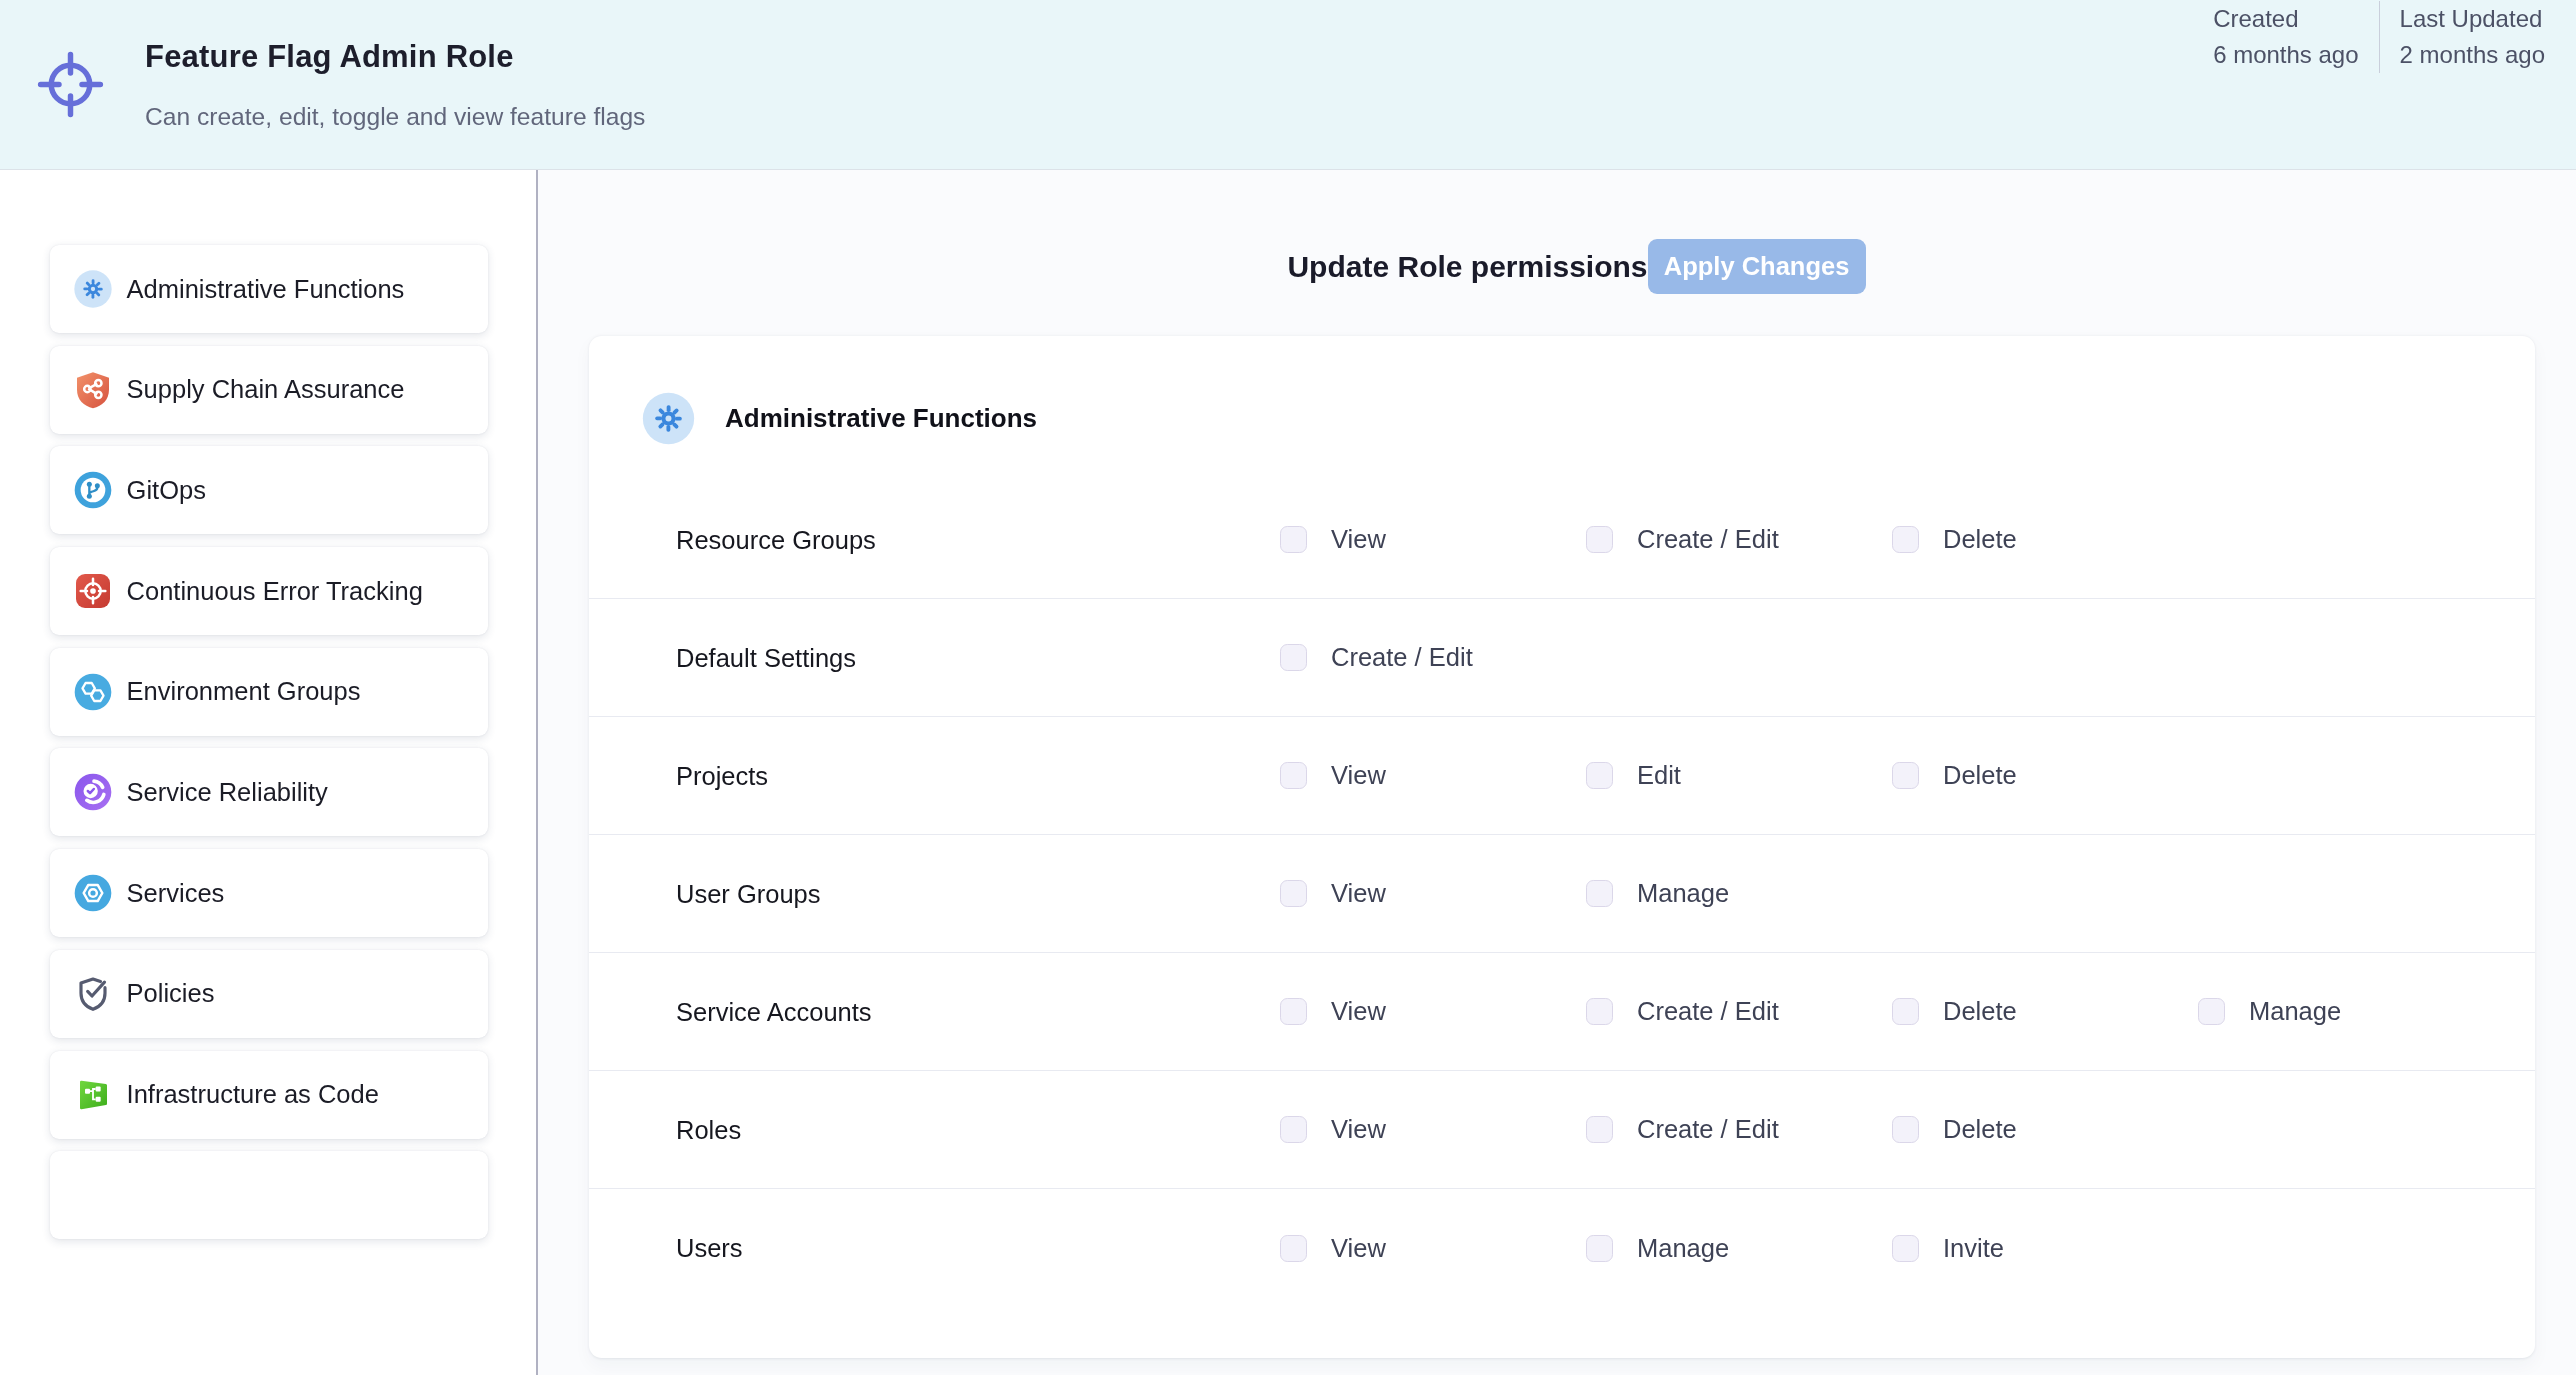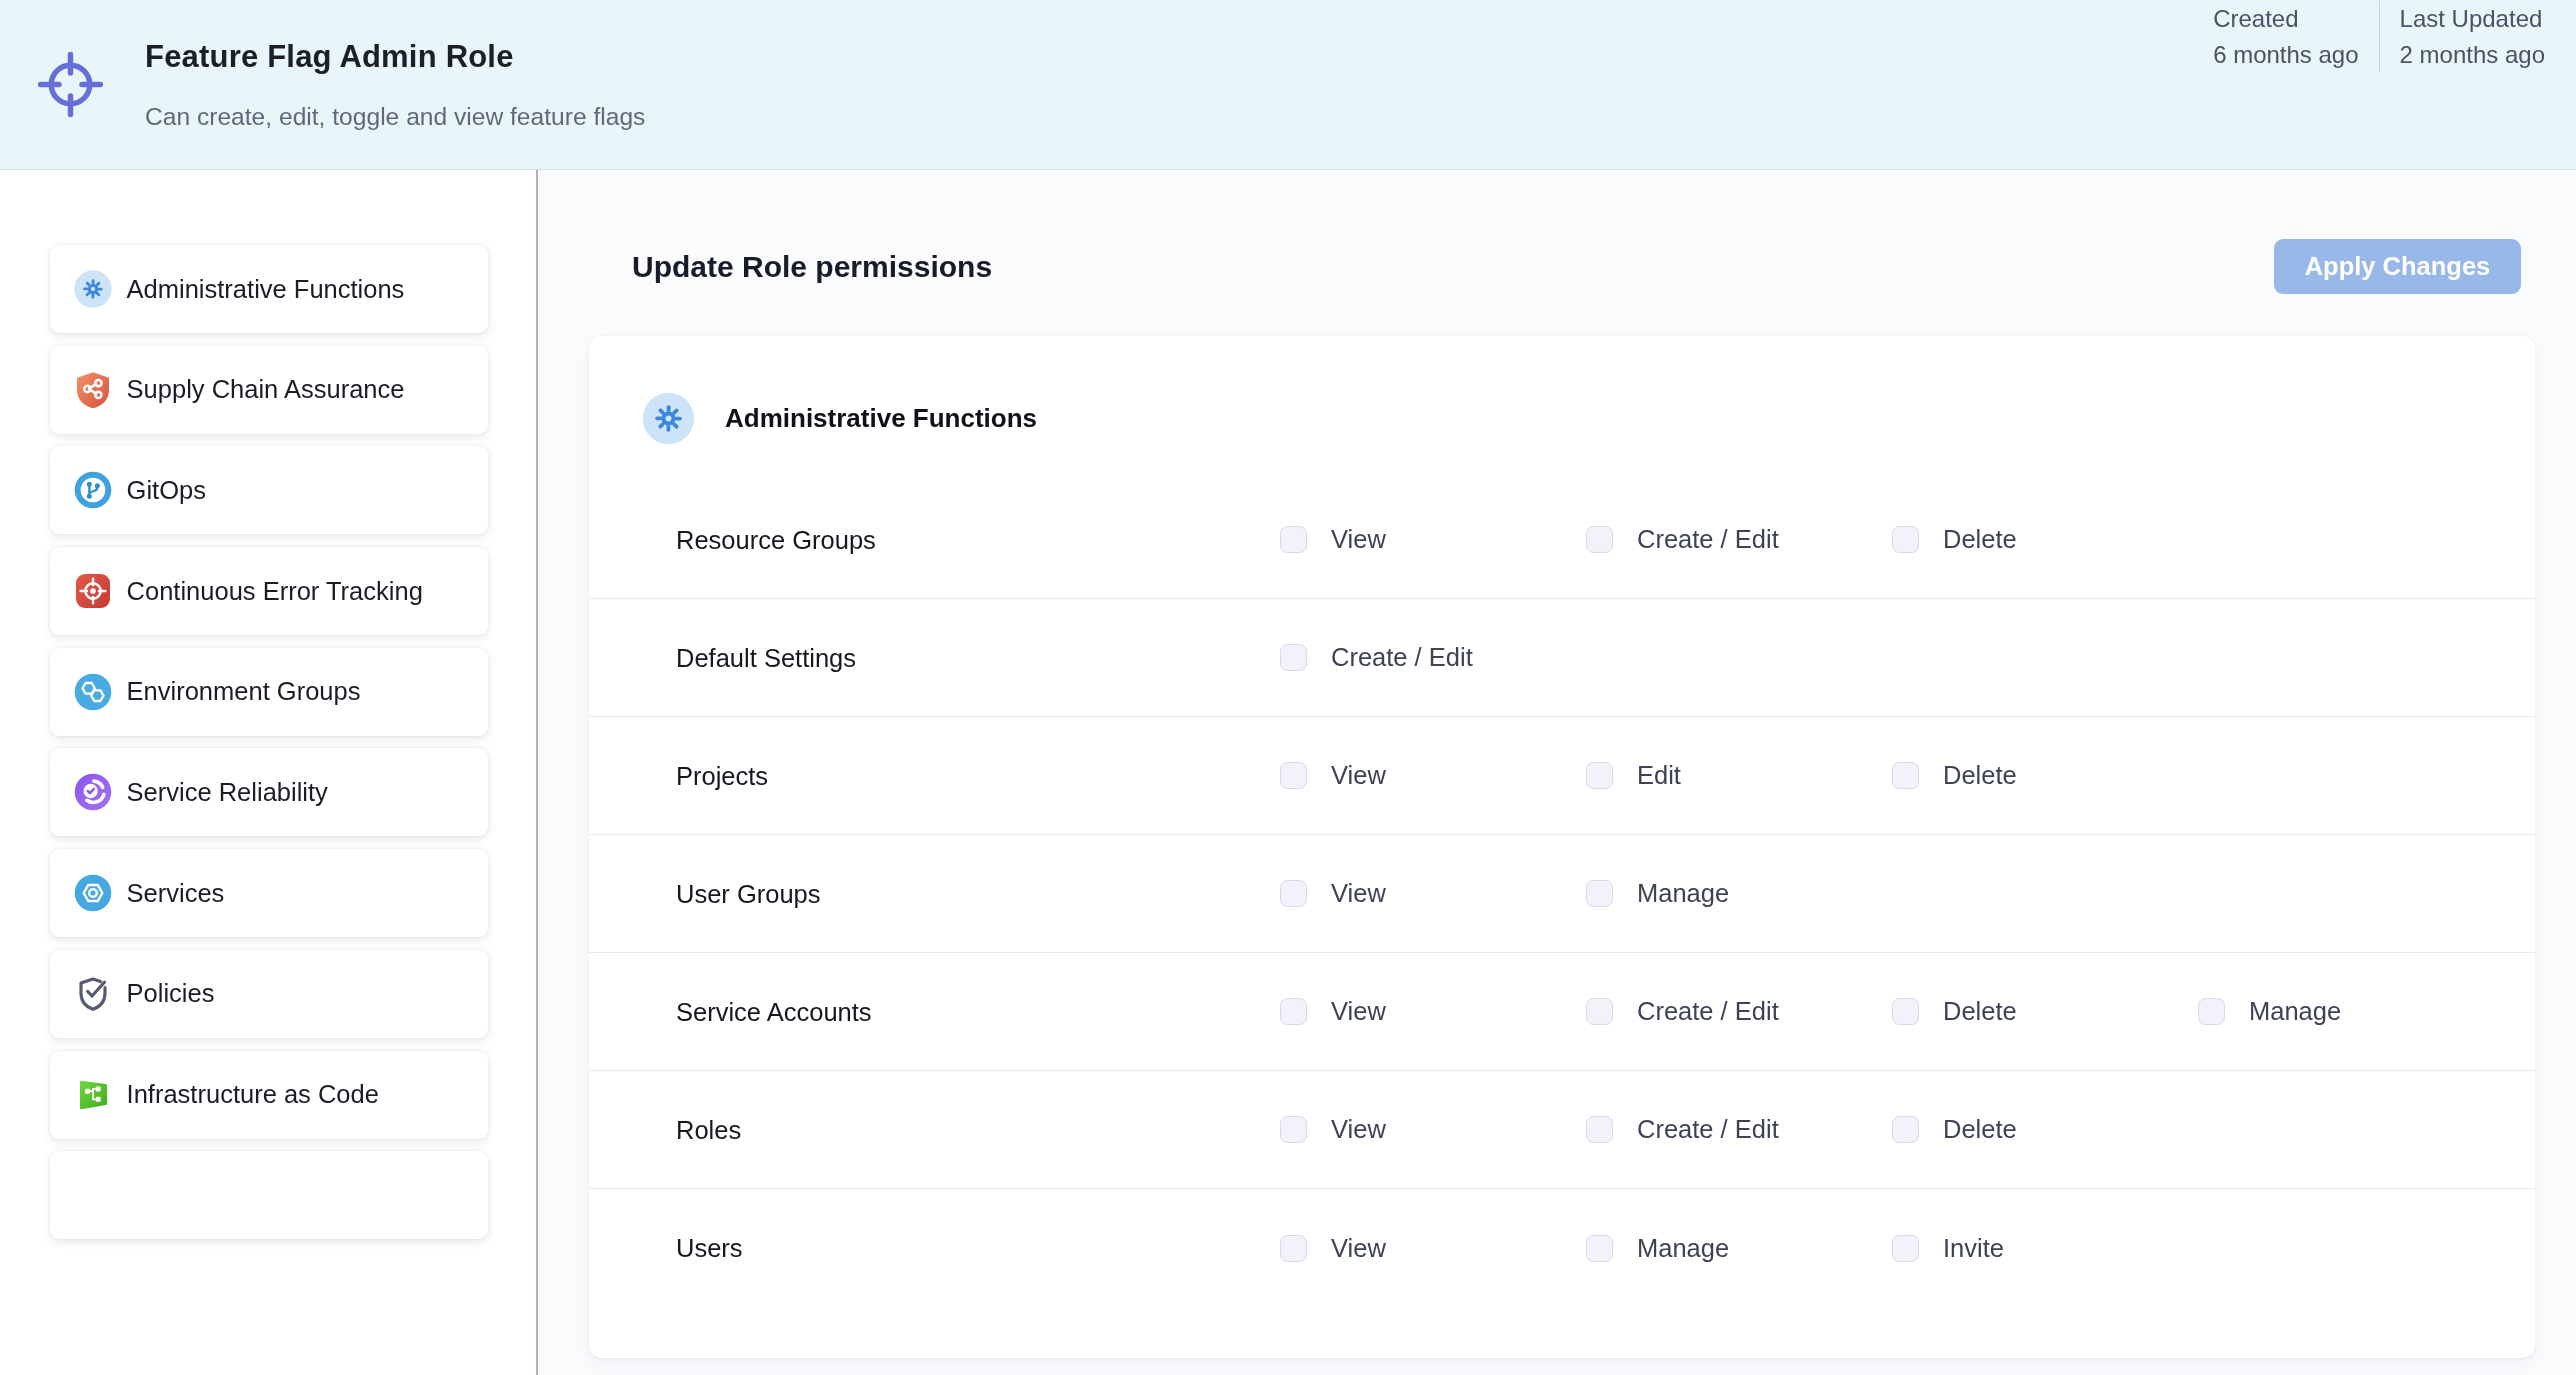--- a/index.html
+++ b/index.html
@@ -26,24 +26,24 @@
     padding:75px 0 0 50px; overflow:hidden; flex:none; }
   .sidebar-item { width:438px; height:88px; background:#fff; border-radius:9px;
     box-shadow:0 2.7px 8.2px rgba(45,55,90,.12), 0 0 1.8px rgba(45,55,90,.10);
     margin-bottom:12.7px; display:flex; align-items:center; padding-left:23px; cursor:pointer; }
   .sidebar-icon { width:40px; height:40px; flex:none; display:flex; }
   .sidebar-icon svg { width:100%; height:100%; }
   .sidebar-label { margin-left:13.6px; font-size:25.5px; color:#1b1c26; }
 
   
   .main { flex:1; background:#fafbfd; }
-  .main-header { display:flex; align-items:center; justify-content:space-between;
+  .main-header { display:flex; align-items:center; justify-content:center;
     margin:69px 55px 0 94px; }
   .main-title { font-size:30px; font-weight:700; color:#1a1b2a; }
-  .apply-btn { width:247px; height:55px; background:#98b9e8; color:#fff;
+  .apply-btn { width:218px; height:55px; background:#98b9e8; color:#fff;
     font-family:inherit; font-size:25.5px; font-weight:700; border:none; border-radius:9px; }
 
   .perm-card { margin:42px 41px 0 51px; height:1022px; background:#fff; border-radius:12.7px;
     box-shadow:0 0.9px 2.7px rgba(30,40,70,.08), 0 7.3px 18px rgba(30,40,70,.04);
     position:relative; overflow:hidden; }
   .section-header { display:flex; align-items:center; margin:55px 0 0 52px; }
   .section-icon { width:55px; height:55px; flex:none; display:flex; }
   .section-icon svg { width:100%; height:100%; }
   .section-title { margin-left:29px; font-size:26px; font-weight:600; color:#101119; }
 

